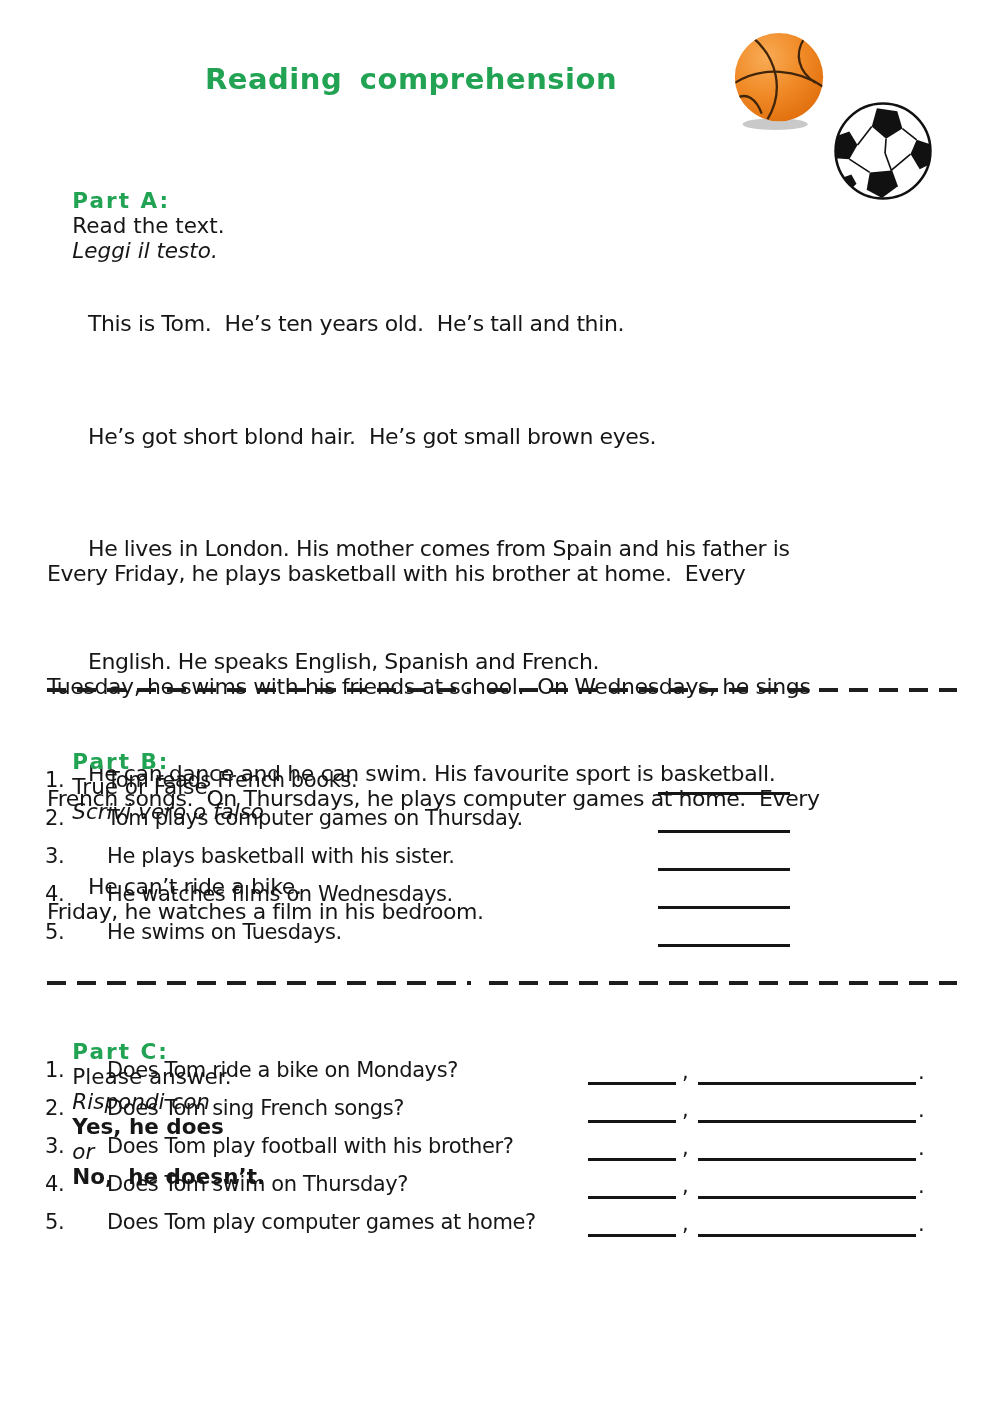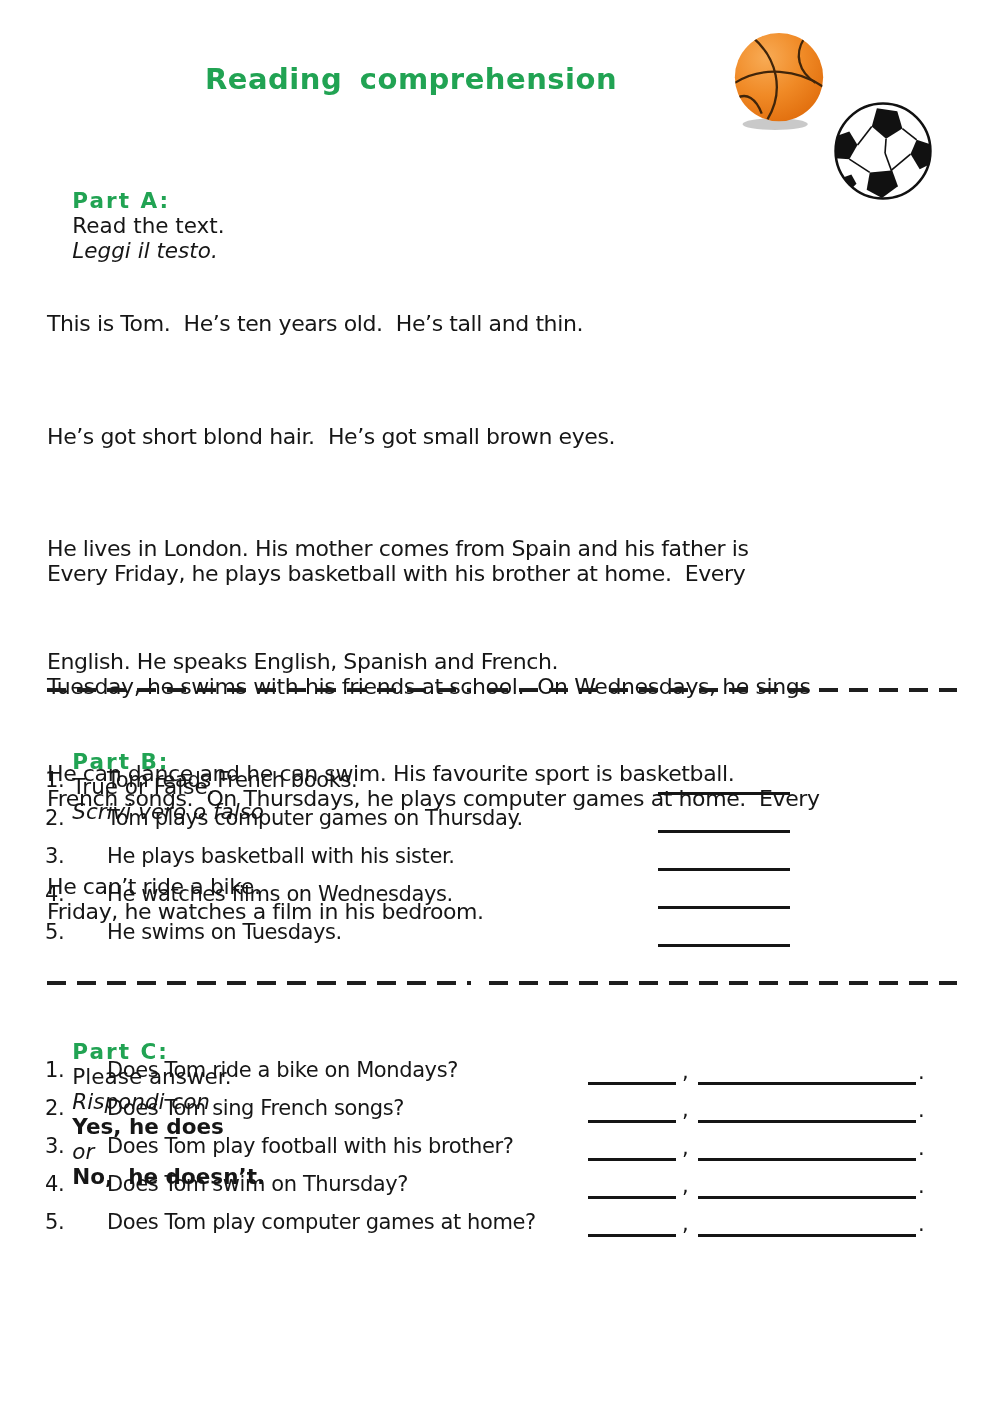--- a/index.html
+++ b/index.html
@@ -121,21 +121,21 @@
       </g>
     </svg>
   </div>
 
   <div class="abs section-header" style="top:163px;">
     <span class="part-label">Part A:</span>
     <span>Read the text. </span>
     <span class="it">Leggi il testo.</span>
   </div>
 
-  <div class="abs passage" style="top:230px;">
+  <div class="abs passage" style="top:230px;margin-left:41px;">
     <div>This is Tom.  He’s ten years old.  He’s tall and thin.</div>
     <div>He’s got short blond hair.  He’s got small brown eyes.</div>
     <div>He lives in London. His mother comes from Spain and his father is</div>
     <div>English. He speaks English, Spanish and French.</div>
     <div>He can dance and he can swim. His favourite sport is basketball.</div>
     <div>He can’t ride a bike.</div>
   </div>
 
   <div class="abs passage" style="top:480px;">
     <div>Every Friday, he plays basketball with his brother at home.  Every</div>

